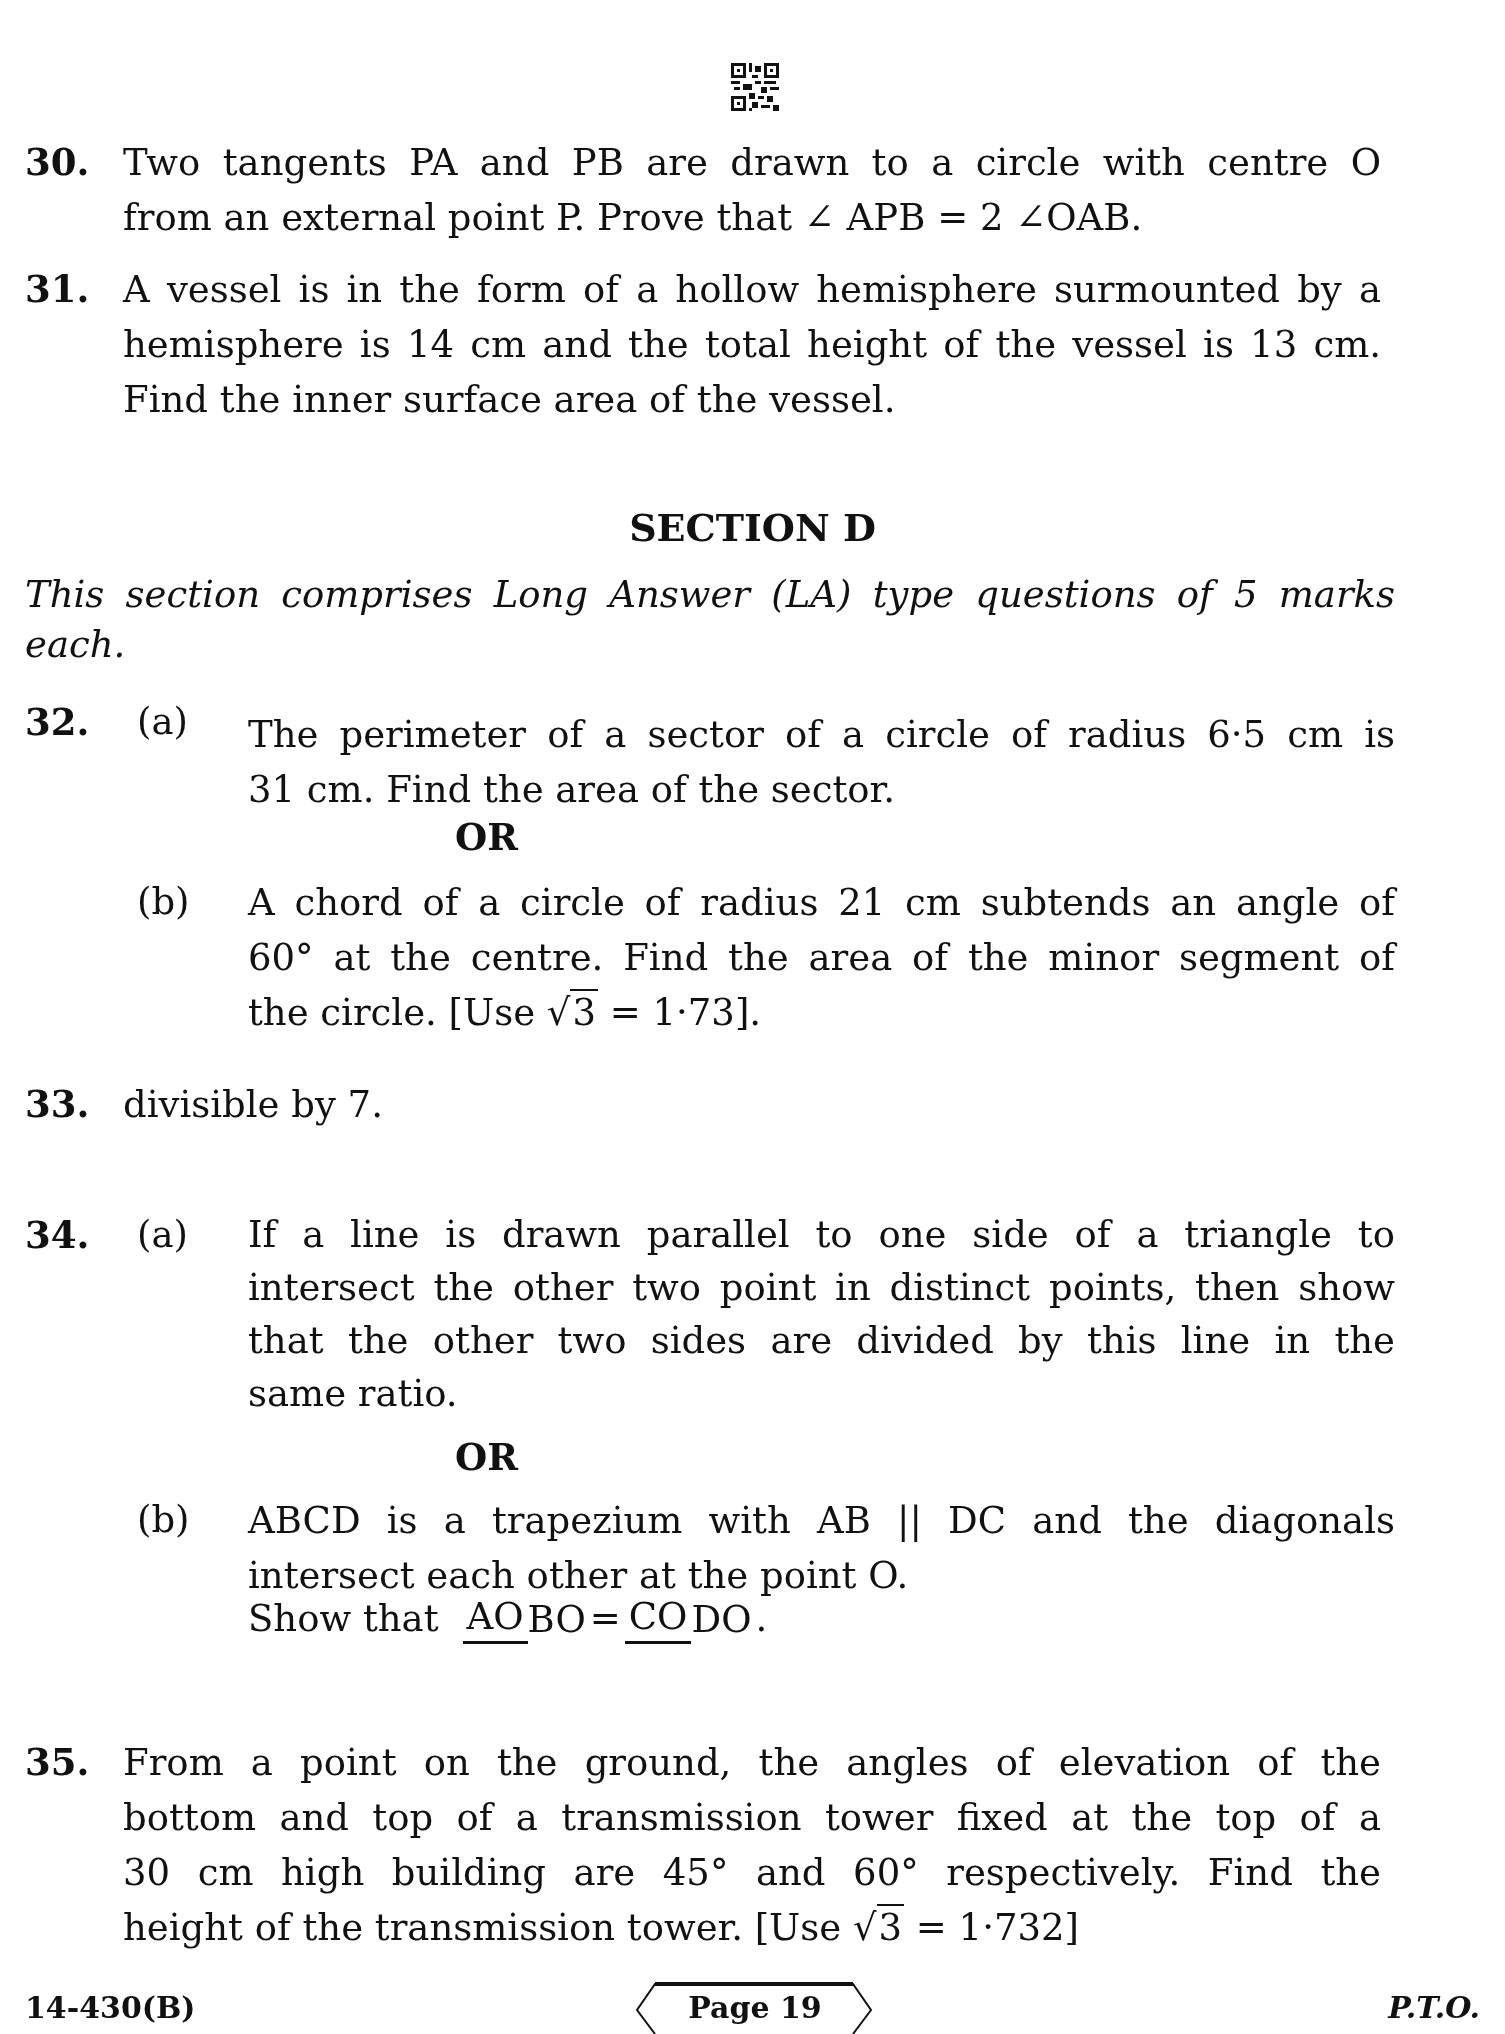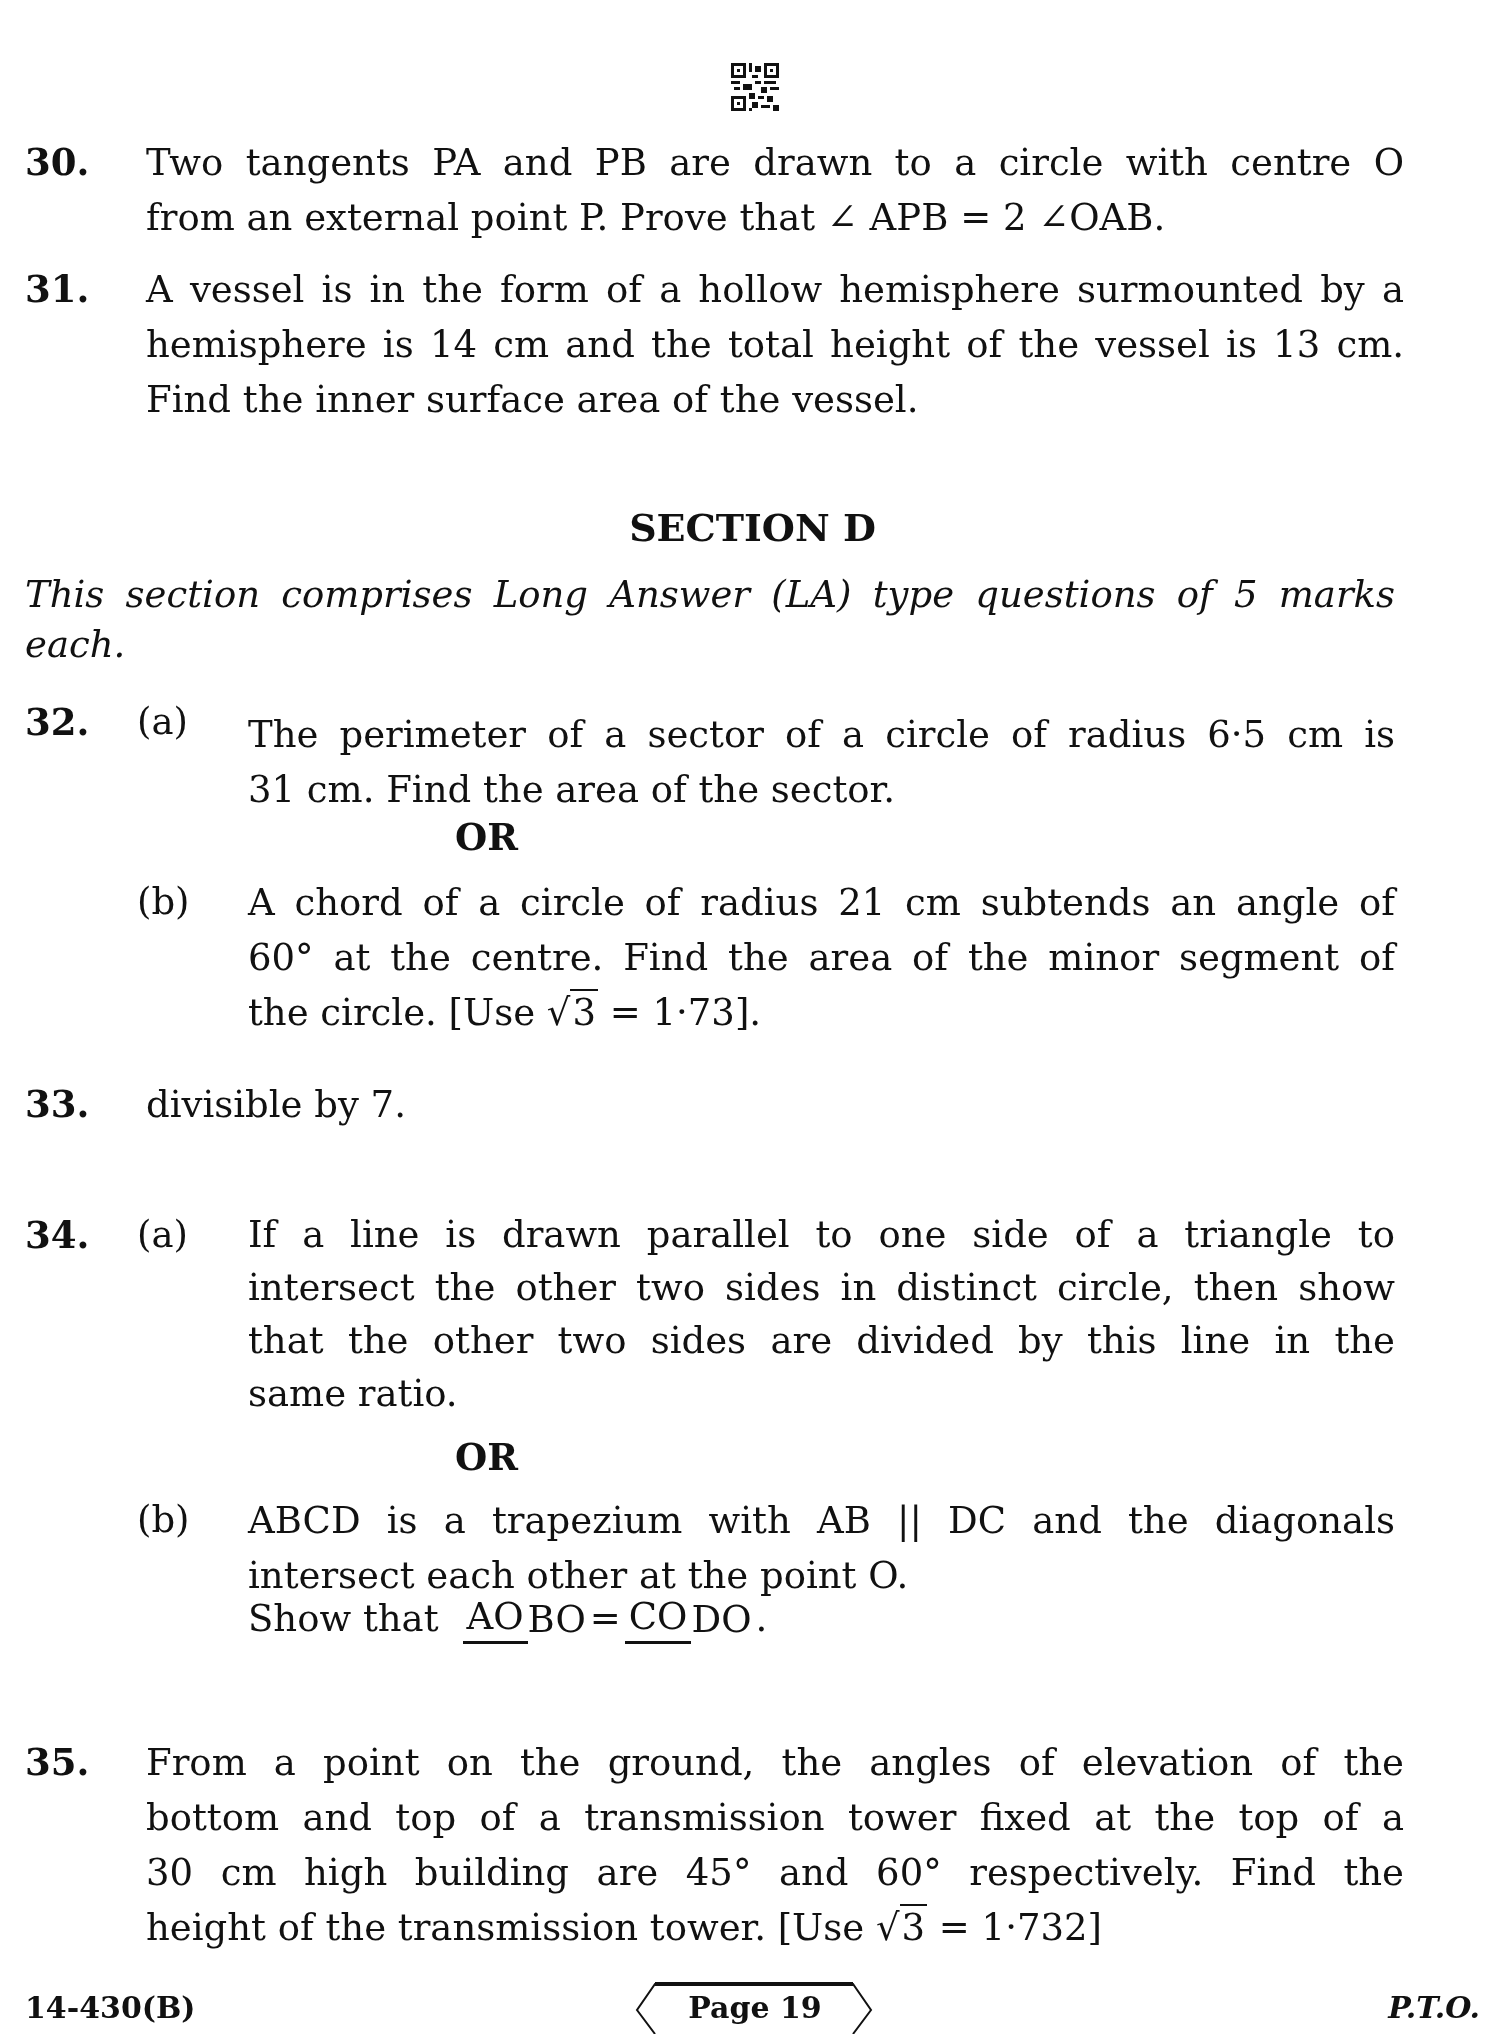--- a/index.html
+++ b/index.html
@@ -4,21 +4,21 @@
   <style>
     html, body { margin: 0; padding: 0; background: #ffffff; }
     body {
       width: 1505px; height: 2034px; position: relative; overflow: hidden;
       font-family: "DejaVu Serif", "Liberation Serif", serif;
       color: #111111;
     }
     .qr { position: absolute; left: 731px; top: 62px; width: 48px; height: 50px; }
     .q { position: absolute; left: 0; right: 0; }
     .qnum { position: absolute; left: 25px; font-weight: bold; font-size: 37px; }
-    .qtext { position: absolute; left: 146px; width: 1258px; font-size: 37px; line-height: 55px; text-align: justify; }
+    .qtext { position: absolute; left: 123px; width: 1258px; font-size: 37px; line-height: 55px; text-align: justify; }
     .qtext .line { display: block; text-align: justify; text-align-last: justify; white-space: nowrap; }
     .qtext .line.last { text-align-last: left; }
     .sub-label { position: absolute; left: 137px; font-size: 37px; }
     .sub-text { position: absolute; left: 248px; width: 1147px; font-size: 37px; line-height: 55px; }
     .sub-text .line { display: block; text-align: justify; text-align-last: justify; white-space: nowrap; }
     .sub-text .line.last { text-align-last: left; }
     .or { position: absolute; left: 455px; font-weight: bold; font-size: 37px; }
     .section-title { position: absolute; left: 0; width: 1505px; text-align: center; top: 505px; font-weight: bold; font-size: 38px; }
     .section-desc { position: absolute; left: 25px; width: 1370px; top: 570px; font-style: italic; font-size: 37px; line-height: 50px; }
     .section-desc .line { display: block; white-space: nowrap; text-align: justify; text-align-last: justify; }
@@ -111,21 +111,21 @@
   <div class="qtext" style="top:0;">
     <span class="line last">divisible by 7.</span>
   </div>
 </div>
 
 <div class="q" style="top:1208px;">
   <span class="qnum" style="top:5px;">34.</span>
   <span class="sub-label" style="top:5px;">(a)</span>
   <div class="sub-text" style="top:0; line-height:53px;">
     <span class="line">If a line is drawn parallel to one side of a triangle to</span>
-    <span class="line">intersect the other two sides in distinct circle, then show</span>
+    <span class="line">intersect the other two point in distinct points, then show</span>
     <span class="line">that the other two sides are divided by this line in the</span>
     <span class="line last">same ratio.</span>
   </div>
   <span class="or" style="top:227px;">OR</span>
   <span class="sub-label" style="top:290px;">(b)</span>
   <div class="sub-text" style="top:285px;">
     <span class="line">ABCD is a trapezium with AB || DC and the diagonals</span>
     <span class="line last">intersect each other at the point O.</span>
   </div>
   <div style="position:absolute; left:248px; top:385px; font-size:37px; display:flex; align-items:center;">

